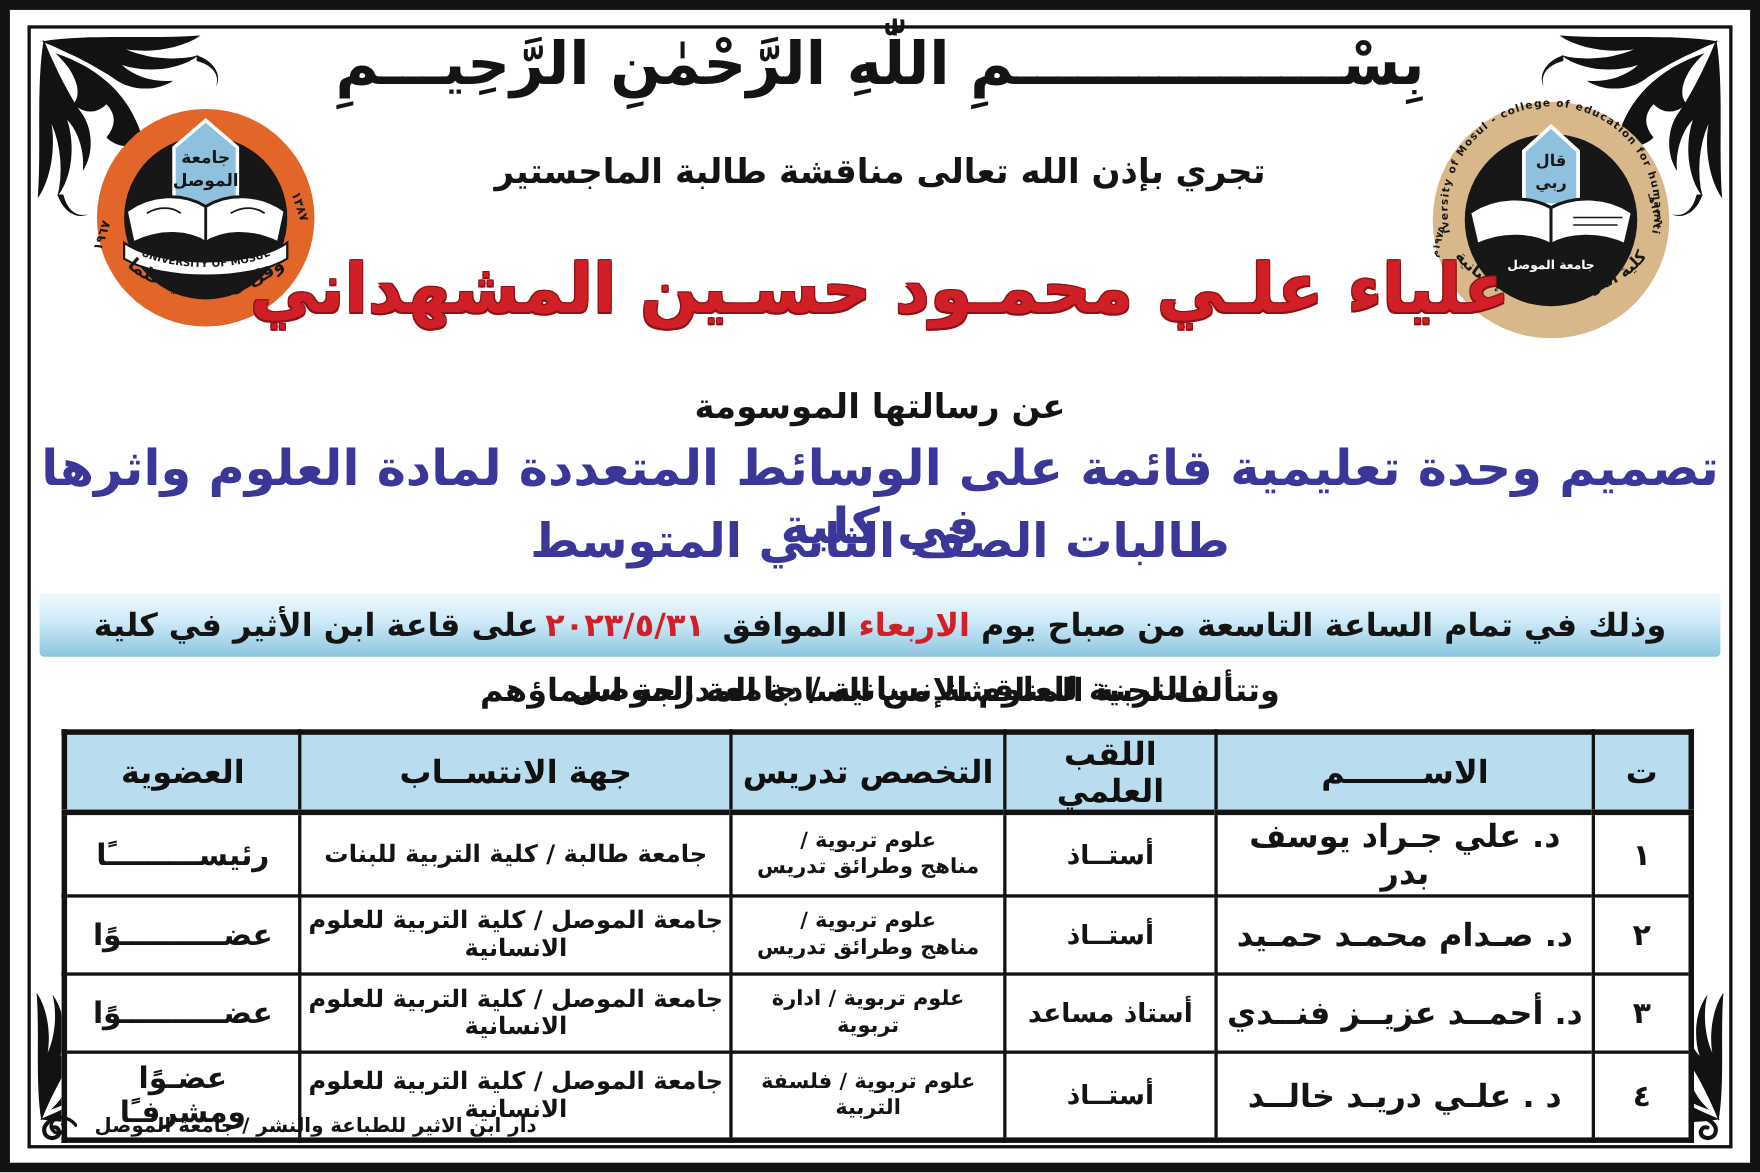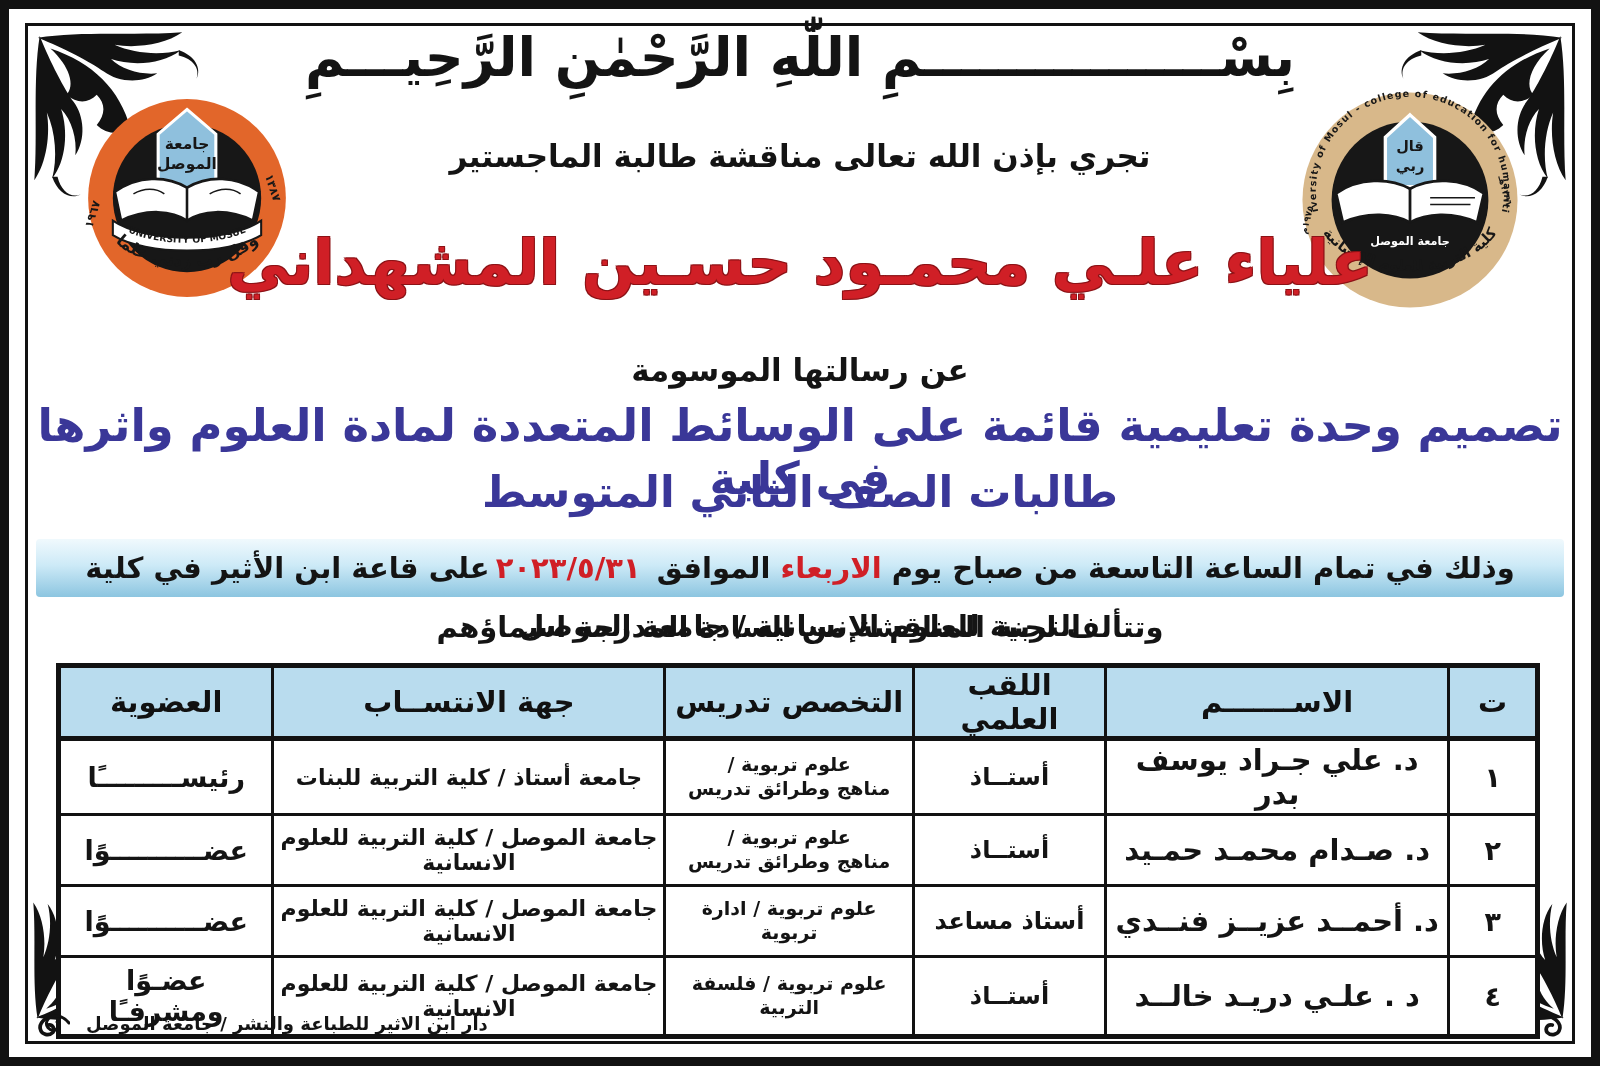--- a/index.html
+++ b/index.html
@@ -204,21 +204,21 @@
           <th>العضوية</th>
         </tr>
     </thead>
     <tbody>
         <tr>
           <td class="c0">١</td>
           <td class="c1">د. علي جـراد يوسف بدر</td>
           <td class="c2">أستــاذ</td>
           <td class="c3">علوم تربوية /
 مناهج وطرائق تدريس</td>
-          <td class="c4">جامعة أستاذ / كلية التربية للبنات</td>
+          <td class="c4">جامعة طالبة / كلية التربية للبنات</td>
           <td class="c5">رئيســـــــــًا</td>
         </tr>
         <tr>
           <td class="c0">٢</td>
           <td class="c1">د. صـدام محمـد حمـيد</td>
           <td class="c2">أستــاذ</td>
           <td class="c3">علوم تربوية /
 مناهج وطرائق تدريس</td>
           <td class="c4">جامعة الموصل / كلية التربية للعلوم الانسانية</td>
           <td class="c5">عضــــــــــوًا</td>

